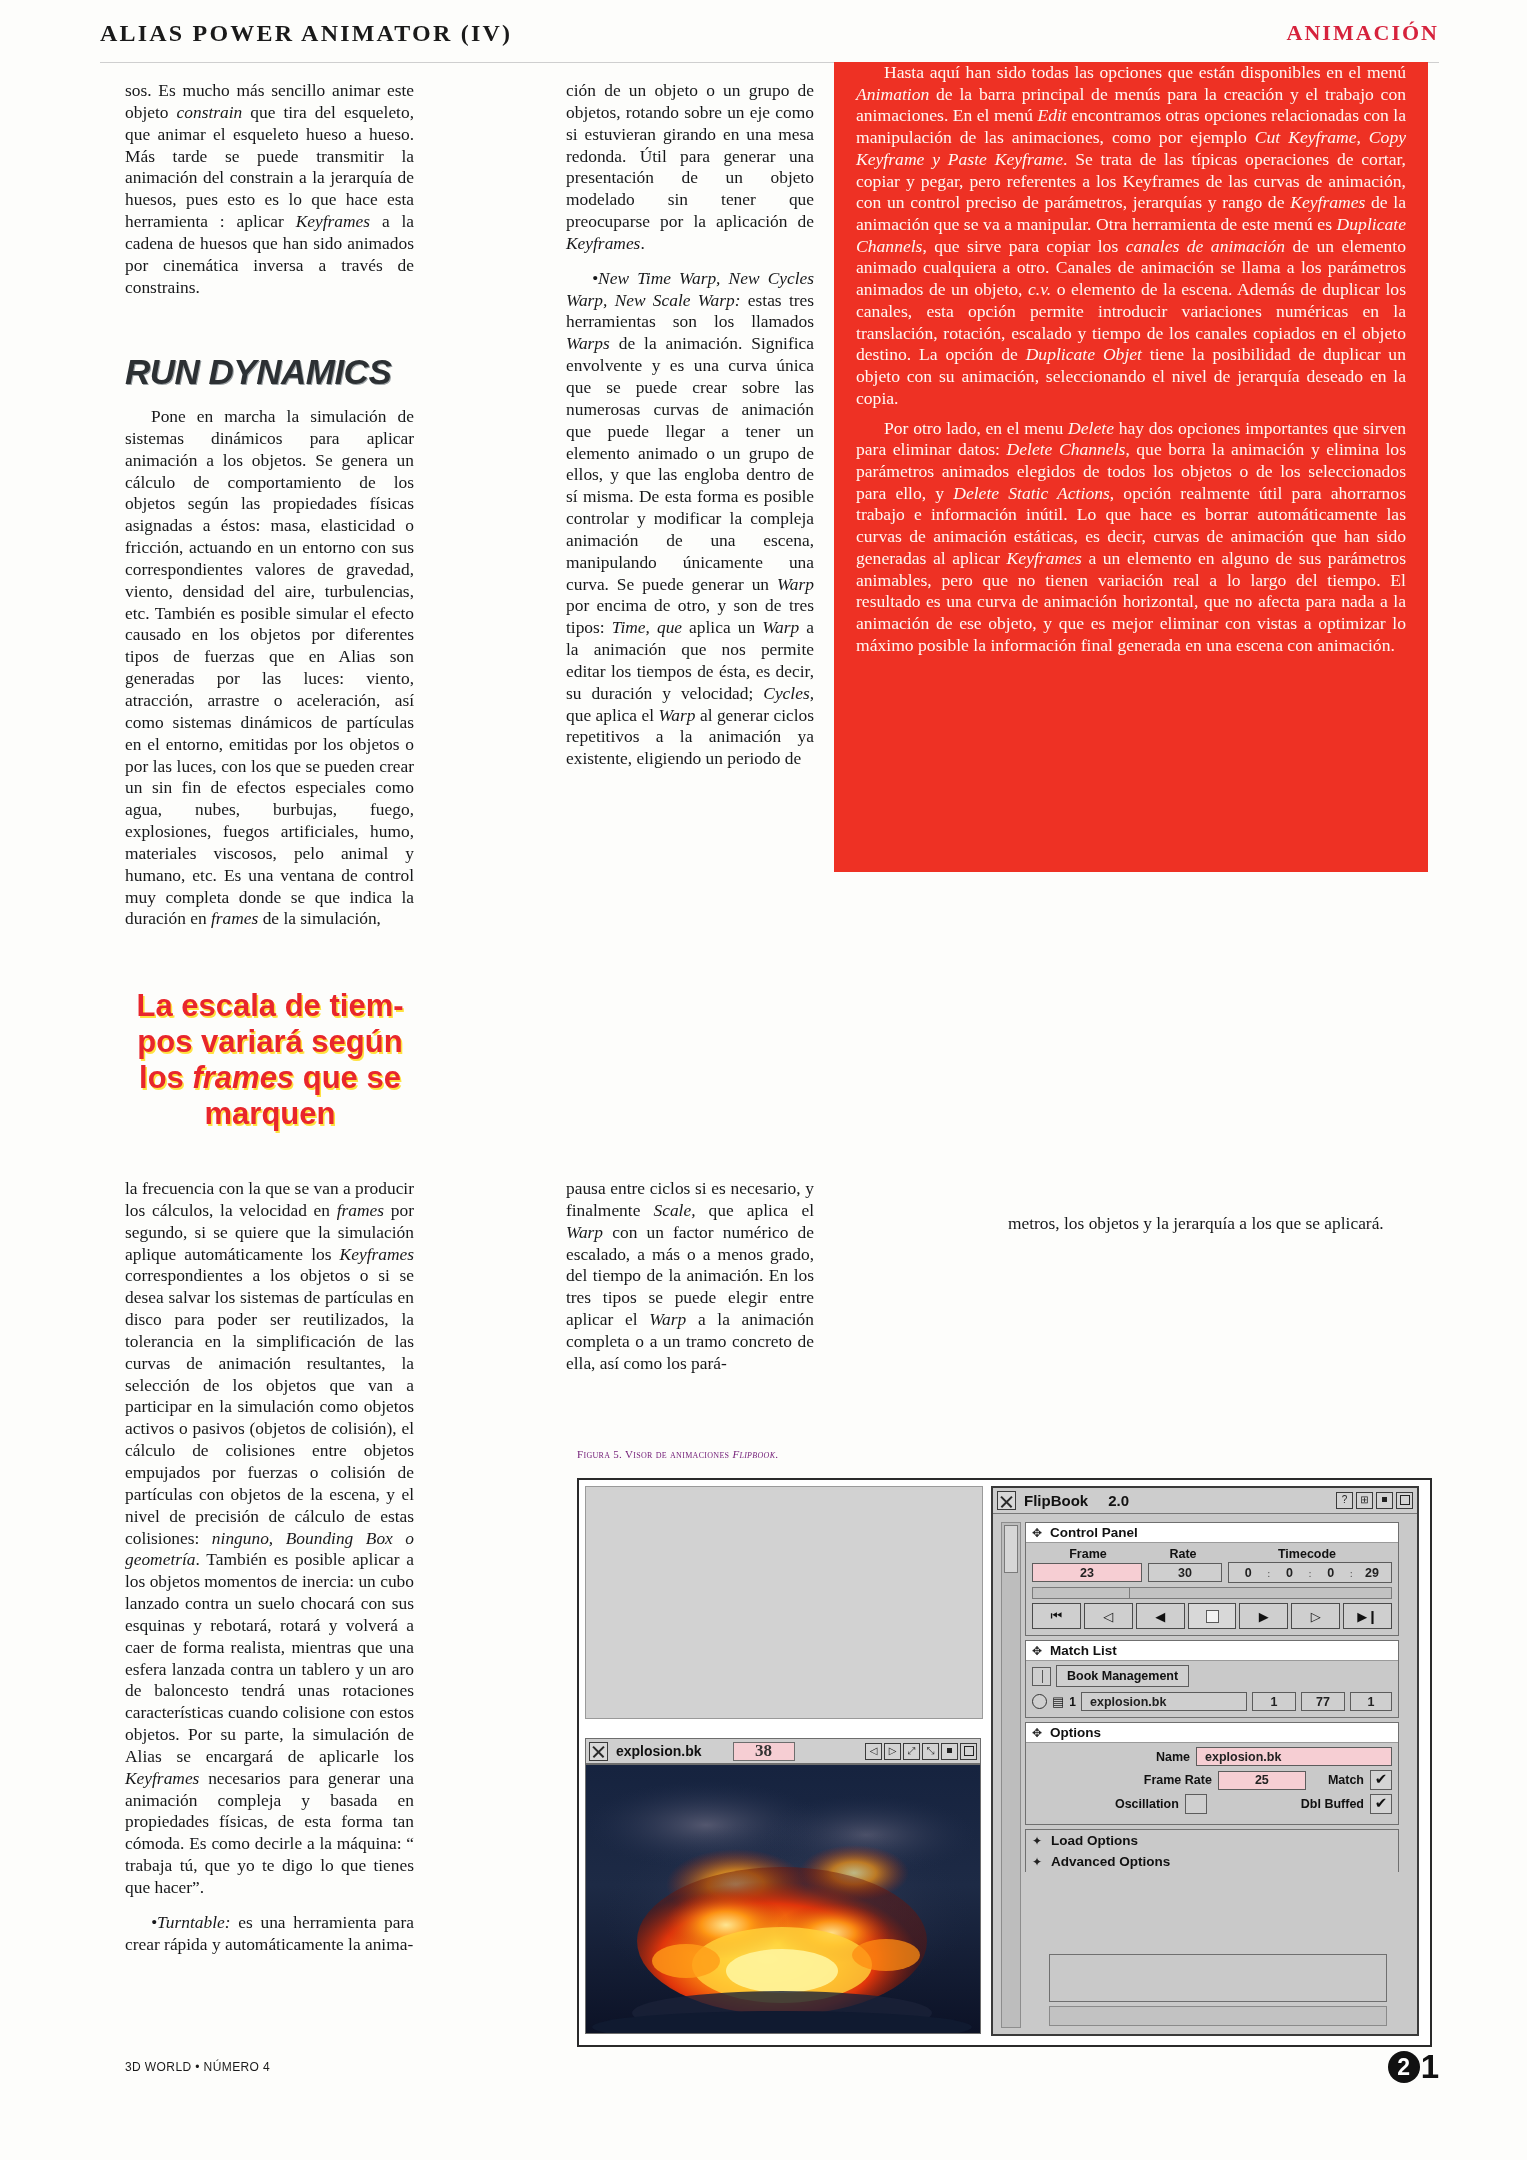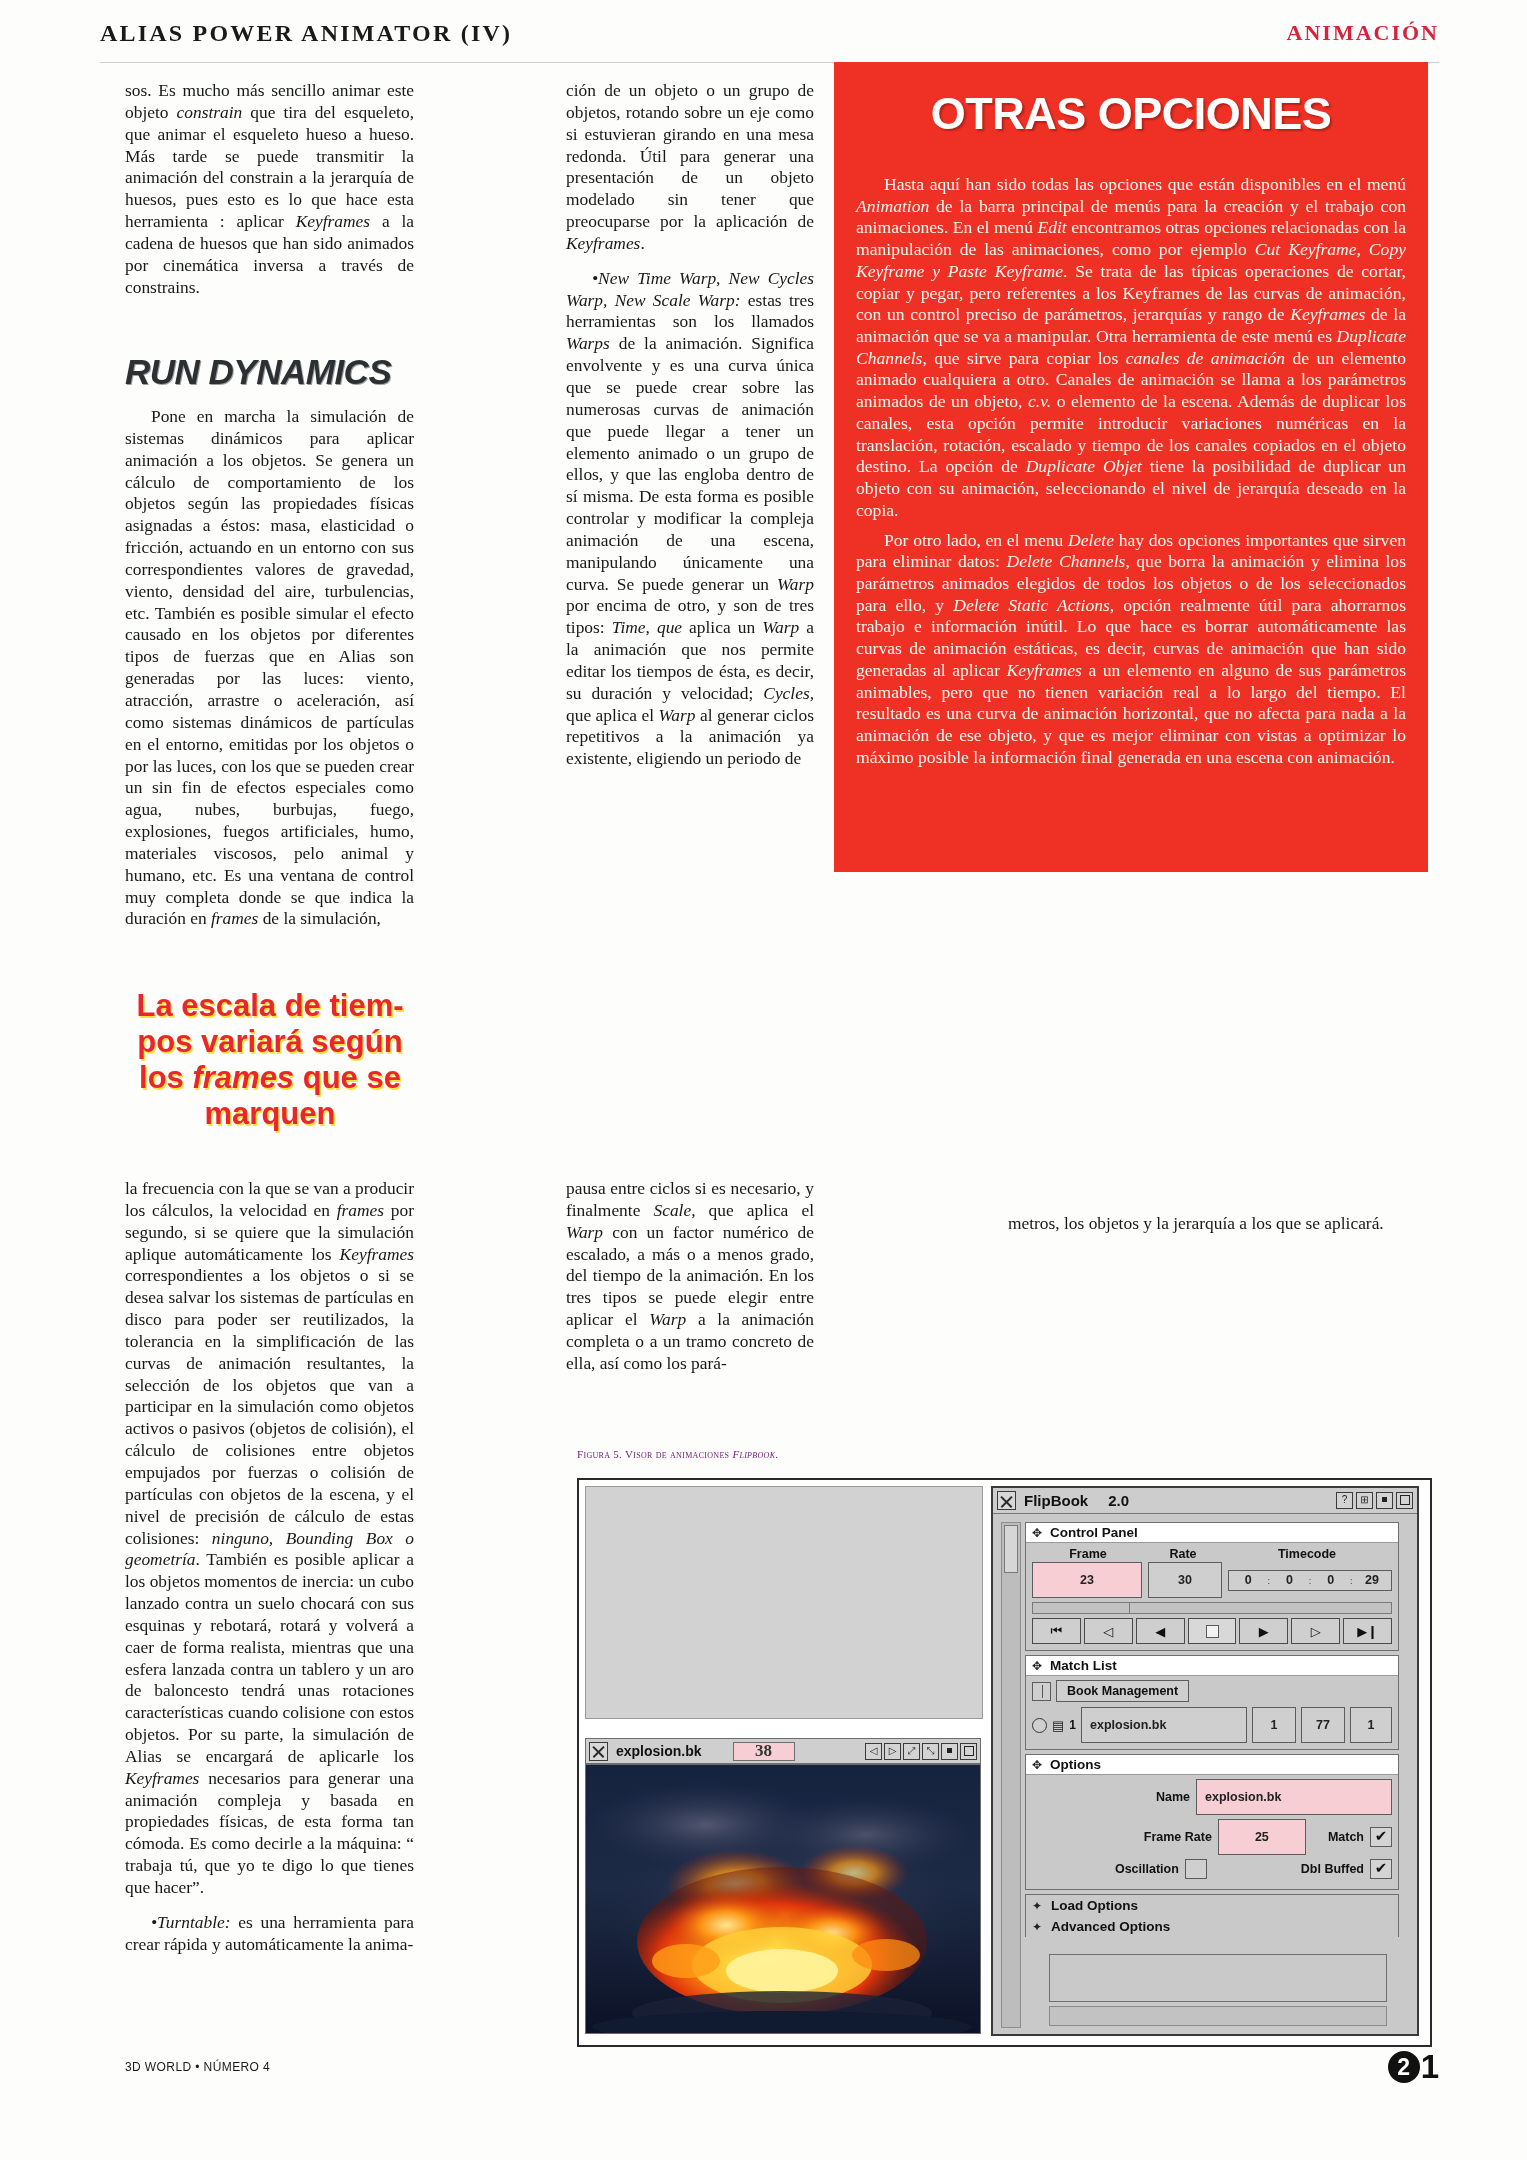--- a/index.html
+++ b/index.html
@@ -124,21 +124,21 @@
   .sect{background:#c9c9c9;border:1.5px solid #6f6f6f;margin-bottom:4px;}
   .sect-hd{background:#fff;display:flex;align-items:center;gap:8px;padding:2px 6px;
            border-bottom:1px solid #9a9a9a;}
   .sect-hd .lbl{font-family:"Liberation Sans",sans-serif;font-weight:bold;font-size:13.5px;color:#111;}
   .arrow-sm{font-size:12px;color:#222;line-height:1;}
   .sect-body{padding:4px 6px 6px 6px;}
 
   .row{display:flex;align-items:center;gap:6px;margin-bottom:4px;}
   .hdrow{display:flex;font-family:"Liberation Sans",sans-serif;font-weight:bold;
          font-size:12.5px;color:#111;margin-bottom:1px;}
-  .fld{border:1.5px solid #5c5c5c;height:36px;display:flex;align-items:center;
+  .fld{border:1.5px solid #5c5c5c;height:19px;display:flex;align-items:center;
        justify-content:center;font-family:"Liberation Sans",sans-serif;font-weight:bold;
        font-size:12.5px;color:#222;background:#cfcfcf;box-sizing:border-box;}
   .fld.pink{background:#f6ced3;}
   .tc{display:flex;border:1.5px solid #5c5c5c;height:19px;align-items:center;
       background:#cfcfcf;}
   .tc span{flex:1;text-align:center;font-family:"Liberation Sans",sans-serif;
       font-weight:bold;font-size:12.5px;color:#222;}
   .tc i{color:#555;font-style:normal;font-size:11px;}
 
   .sliderbar{display:flex;height:12px;margin:4px 0 4px 0;}
@@ -225,21 +225,20 @@
   <div class="col" id="col2">
     <p style="text-indent:0"><span>ción de un objeto o un grupo de objetos, rotando sobre un eje como si estuvieran girando en una mesa redonda. Útil para generar una presentación de un objeto modelado sin tener que preocuparse por la aplicación de </span><i>Keyframes</i><span>.</span></p>
     <p><i>•New Time Warp, New Cycles Warp, New Scale Warp:</i><span> estas tres herramientas son los llamados </span><i>Warps</i><span> de la animación. Significa envolvente y es una curva única que se puede crear sobre las numerosas curvas de animación que puede llegar a tener un elemento animado o un grupo de ellos, y que las engloba dentro de sí misma. De esta forma es posible controlar y modificar la compleja animación de una escena, manipulando únicamente una curva. Se puede generar un </span><i>Warp</i><span> por encima de otro, y son de tres tipos: </span><i>Time, que</i><span> aplica un </span><i>Warp</i><span> a la animación que nos permite editar los tiempos de ésta, es decir, su duración y velocidad; </span><i>Cycles,</i><span> que aplica el </span><i>Warp</i><span> al generar ciclos repetitivos a la animación ya existente, eligiendo un periodo de</span></p>
   </div>
 
   <div class="col" id="col2b">
     <p style="text-indent:0"><span>pausa entre ciclos si es necesario, y finalmente </span><i>Scale,</i><span> que aplica el </span><i>Warp</i><span> con un factor numérico de escalado, a más o a menos grado, del tiempo de la animación. En los tres tipos se puede elegir entre aplicar el </span><i>Warp</i><span> a la animación completa o a un tramo concreto de ella, así como los pará-</span></p>
   </div>
 
   <div class="redbox">
-    <div class="rb-title">OTRAS OPCIONES</div>
     <div class="rb-body">
       <p><span>Hasta aquí han sido todas las opciones que están disponibles en el menú </span><i>Animation</i><span> de la barra principal de menús para la creación y el trabajo con animaciones. En el menú </span><i>Edit</i><span> encontramos otras opciones relacionadas con la manipulación de las animaciones, como por ejemplo </span><i>Cut Keyframe, Copy Keyframe y Paste Keyframe</i><span>. Se trata de las típicas operaciones de cortar, copiar y pegar, pero referentes a los Keyframes de las curvas de animación, con un control preciso de parámetros, jerarquías y rango de </span><i>Keyframes</i><span> de la animación que se va a manipular. Otra herramienta de este menú es </span><i>Duplicate Channels</i><span>, que sirve para copiar los </span><i>canales de animación</i><span> de un elemento animado cualquiera a otro. Canales de animación se llama a los parámetros animados de un objeto, </span><i>c.v.</i><span> o elemento de la escena. Además de duplicar los canales, esta opción permite introducir variaciones numéricas en la translación, rotación, escalado y tiempo de los canales copiados en el objeto destino. La opción de </span><i>Duplicate Objet</i><span> tiene la posibilidad de duplicar un objeto con su animación, seleccionando el nivel de jerarquía deseado en la copia.</span></p>
       <p><span>Por otro lado, en el menu </span><i>Delete</i><span> hay dos opciones importantes que sirven para eliminar datos: </span><i>Delete Channels</i><span>, que borra la animación y elimina los parámetros animados elegidos de todos los objetos o de los seleccionados para ello, y </span><i>Delete Static Actions</i><span>, opción realmente útil para ahorrarnos trabajo e información inútil. Lo que hace es borrar automáticamente las curvas de animación estáticas, es decir, curvas de animación que han sido generadas al aplicar </span><i>Keyframes</i><span> a un elemento en alguno de sus parámetros animables, pero que no tienen variación real a lo largo del tiempo. El resultado es una curva de animación horizontal, que no afecta para nada a la animación de ese objeto, y que es mejor eliminar con vistas a optimizar lo máximo posible la información final generada en una escena con animación.</span></p>
     </div>
   </div>
 
   <div class="col" id="col3">
     <p style="text-indent:0"><span>metros, los objetos y la jerarquía a los que se aplicará.</span></p>
   </div>
 

